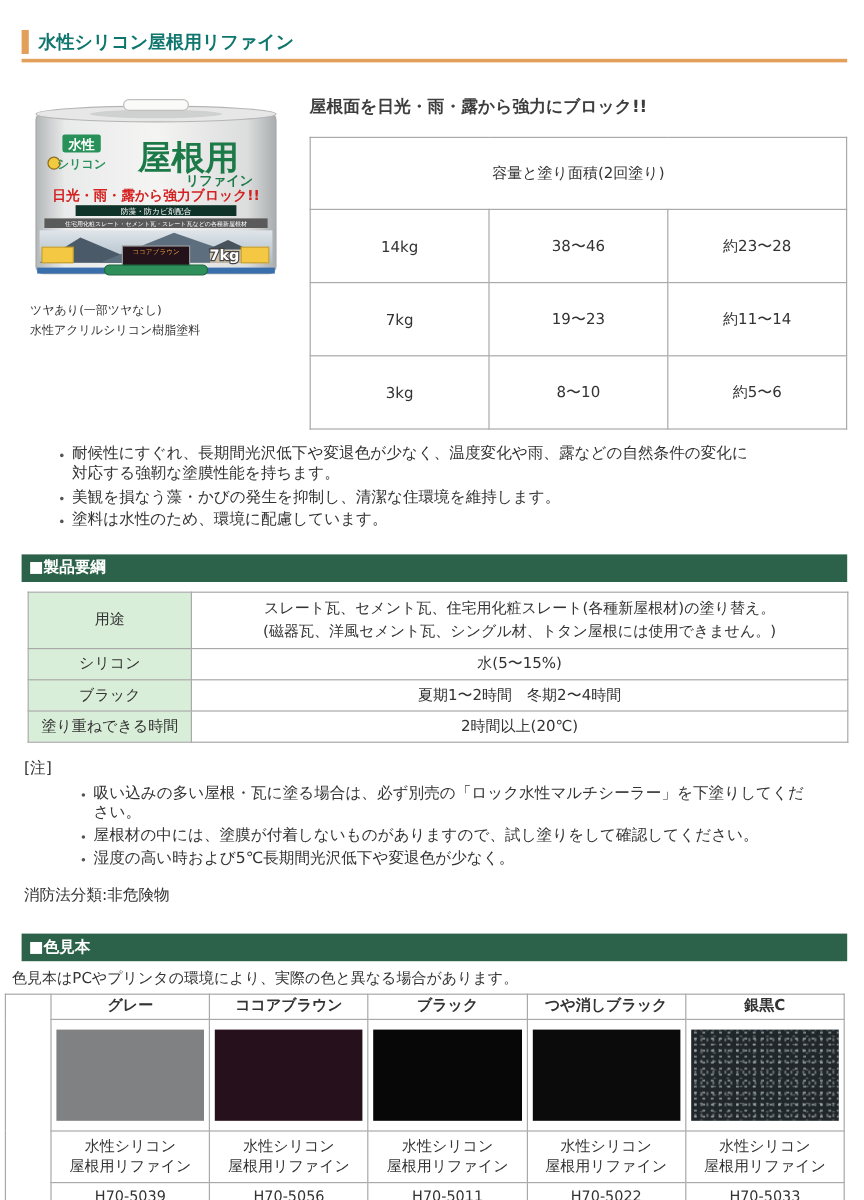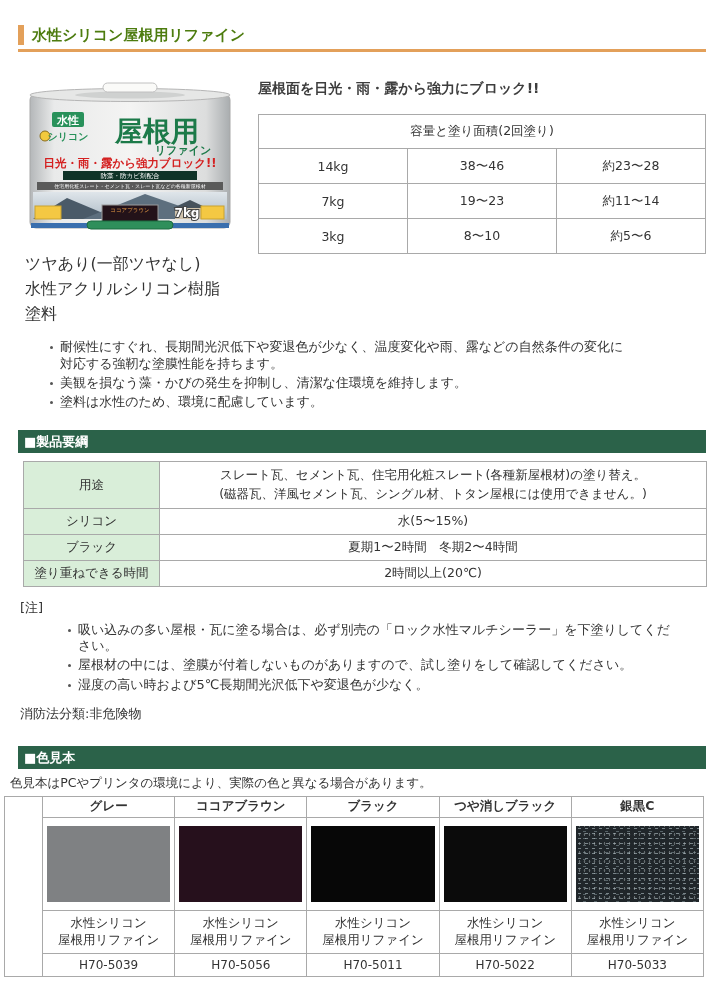--- a/index.html
+++ b/index.html
@@ -7,34 +7,34 @@
     width:720px;height:1000px;background:#ffffff;color:#333;
     font-family:"DejaVu Sans","Liberation Sans",sans-serif;
     overflow:hidden;
   }
   .page{width:720px;height:1000px;position:relative;}
 
   
   .header{margin:25px 14px 0 18px;border-bottom:3px solid #e3a05a;padding-bottom:4px;}
   .page-title{
     margin:0;border-left:6px solid #e3a05a;padding:1px 0 1px 8px;
-    font-size:15px;font-weight:bold;color:#4d7c0f;line-height:1.2;
+    font-size:15px;font-weight:bold;color:#0f766e;line-height:1.2;
   }
 
   
   .top{margin:28px 14px 0 25px;display:flex;align-items:flex-start;}
   .top-left{width:210px;flex:none;}
   .top-right{margin-left:23px;flex:1;}
   .headline{margin:0 0 16px 0;font-size:14px;font-weight:bold;color:#3d3d3d;}
-  .gloss{margin:10px 0 0 0;font-size:16px;line-height:1.55;}
+  .gloss{margin:10px 0 0 0;font-size:10px;line-height:1.55;}
 
   table{border-collapse:collapse;}
   .cap-table{width:100%;table-layout:fixed;}
   .cap-table th,.cap-table td{
-    border:1px solid #a9a9a9;text-align:center;font-size:12.5px;padding:4px;
+    border:1px solid #a9a9a9;text-align:center;font-size:12.5px;padding:17px;
   }
   .cap-table .cap-title{height:25px;background:#fff;font-weight:normal;}
   .cap-table .gray-head th{height:30px;background:#d4d4d4;font-weight:bold;}
   .cap-table td{height:26px;background:#fff;}
 
   
   .section-bar{
     margin:0 14px 0 18px;height:23px;background:#2b6249;color:#fff;
     font-size:13px;font-weight:bold;line-height:23px;padding-left:6px;
   }

